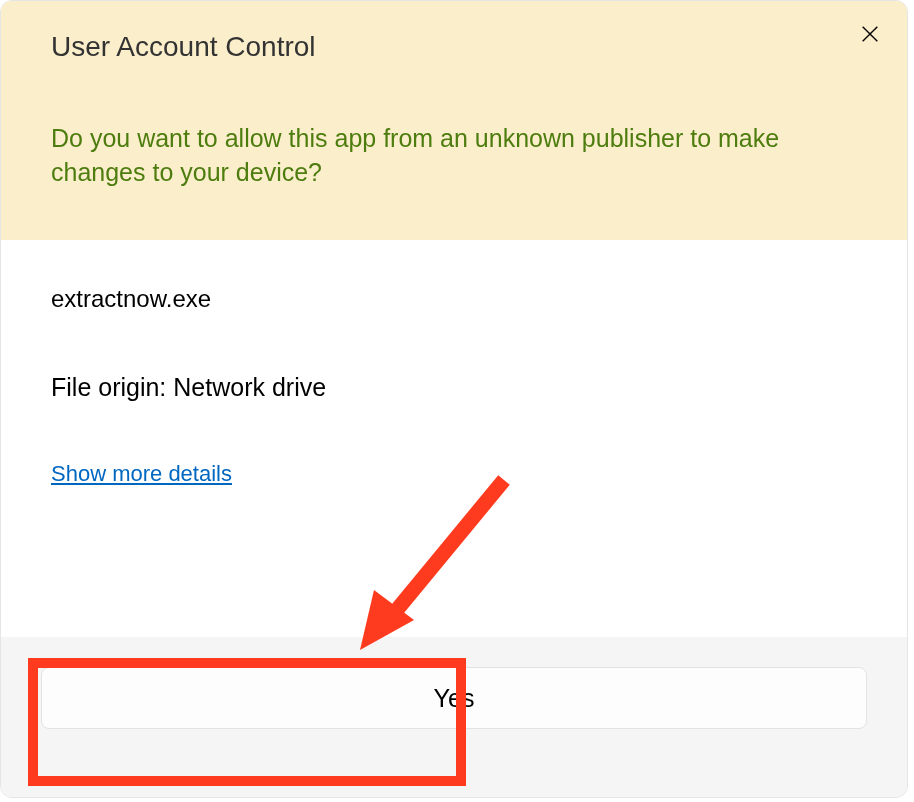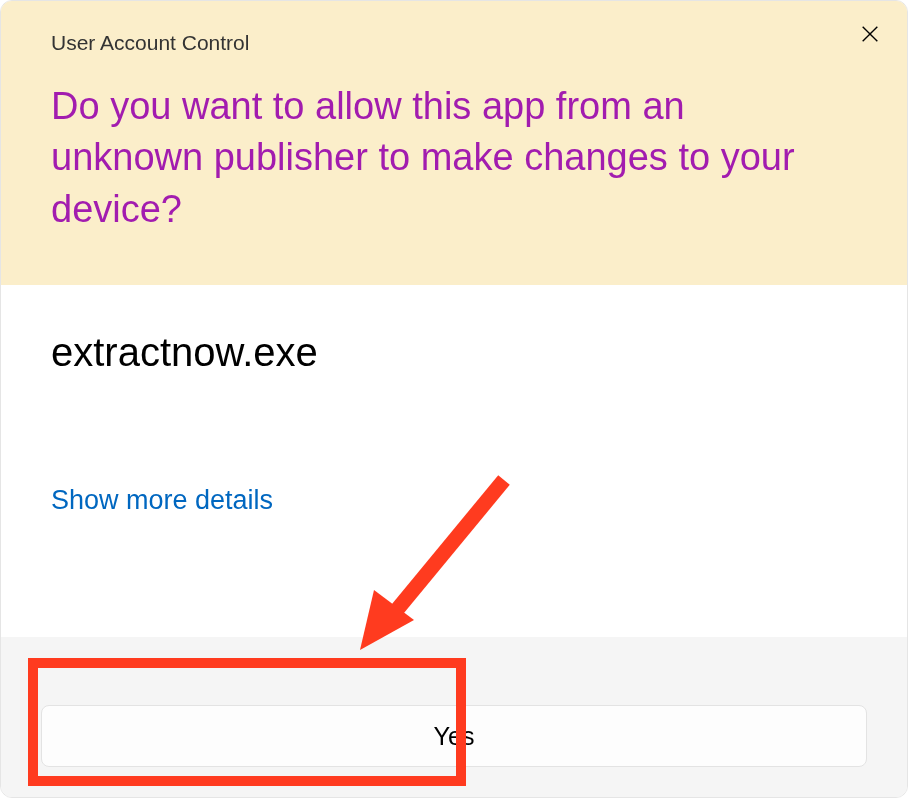--- a/index.html
+++ b/index.html
@@ -21,28 +21,28 @@
       flex-direction: column;
       position: relative;
       overflow: hidden;
     }
     .header-section {
       background: #fbeeca;
       padding: 30px 50px 50px 50px;
       position: relative;
     }
     .title-small {
-      font-size: 21px;
+      font-size: 28px;
       color: #333;
       font-weight: 400;
-      margin-bottom: 26px;
+      margin-bottom: 59px;
     }
     .title-large {
-      font-size: 38px;
-      color: #a21caf;
+      font-size: 25px;
+      color: #4d7c0f;
       font-weight: 400;
       line-height: 1.35;
       padding-right: 40px;
     }
     .close-btn {
       position: absolute;
       top: 20px;
       right: 22px;
       width: 30px;
       height: 30px;
@@ -51,47 +51,48 @@
       align-items: center;
       justify-content: center;
     }
     .close-btn svg { width: 22px; height: 22px; }
     .body-section {
       background: #ffffff;
       padding: 45px 50px 40px 50px;
       flex: 0 0 auto;
     }
     .app-name {
-      font-size: 40px;
+      font-size: 24px;
       color: #000;
       font-weight: 400;
       margin-bottom: 55px;
     }
     .info-line {
       font-size: 25px;
       color: #000;
       font-weight: 400;
       line-height: 1.55;
     }
     .details-link {
       color: #0067c0;
-      font-size: 27px;
+      font-size: 22px;
       font-weight: 400;
       margin-top: 55px;
       cursor: pointer;
       display: inline-block;
+      text-decoration: underline;
     }
     .footer-section {
       background: #f5f5f5;
       padding: 30px 40px 30px 40px;
       display: flex;
       margin-top: auto;
       flex: 0 0 auto;
       min-height: 160px;
-      align-items: flex-end;
+      align-items: flex-start;
     }
     .btn {
       flex: 1;
       height: 62px;
       border-radius: 8px;
       font-size: 25px;
       font-weight: 400;
       cursor: pointer;
       display: flex;
       align-items: center;
@@ -138,20 +139,24 @@
           <line x1="20" y1="4" x2="4" y2="20"></line>
         </svg>
       </span>
     </div>
     <div class="title-small">User Account Control</div>
     <div class="title-large">Do you want to allow this app from an unknown publisher to make changes to your device?</div>
   </div>
 
   <div class="body-section">
     <div class="app-name">extractnow.exe</div>
+    <div class="info-line">
+      <span>File origin:</span>
+      <span>Network drive</span>
+    </div>
     <div class="details-link">Show more details</div>
   </div>
 
   <div class="footer-section">
     <div class="btn btn-yes">
       <span>Yes</span>
     </div>
   </div>
 
 </div>

